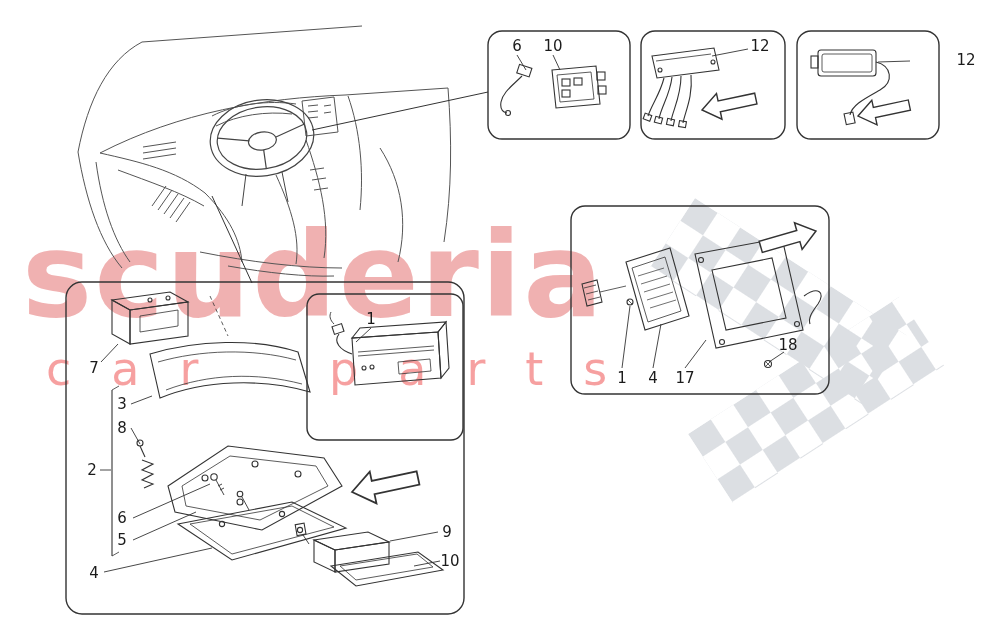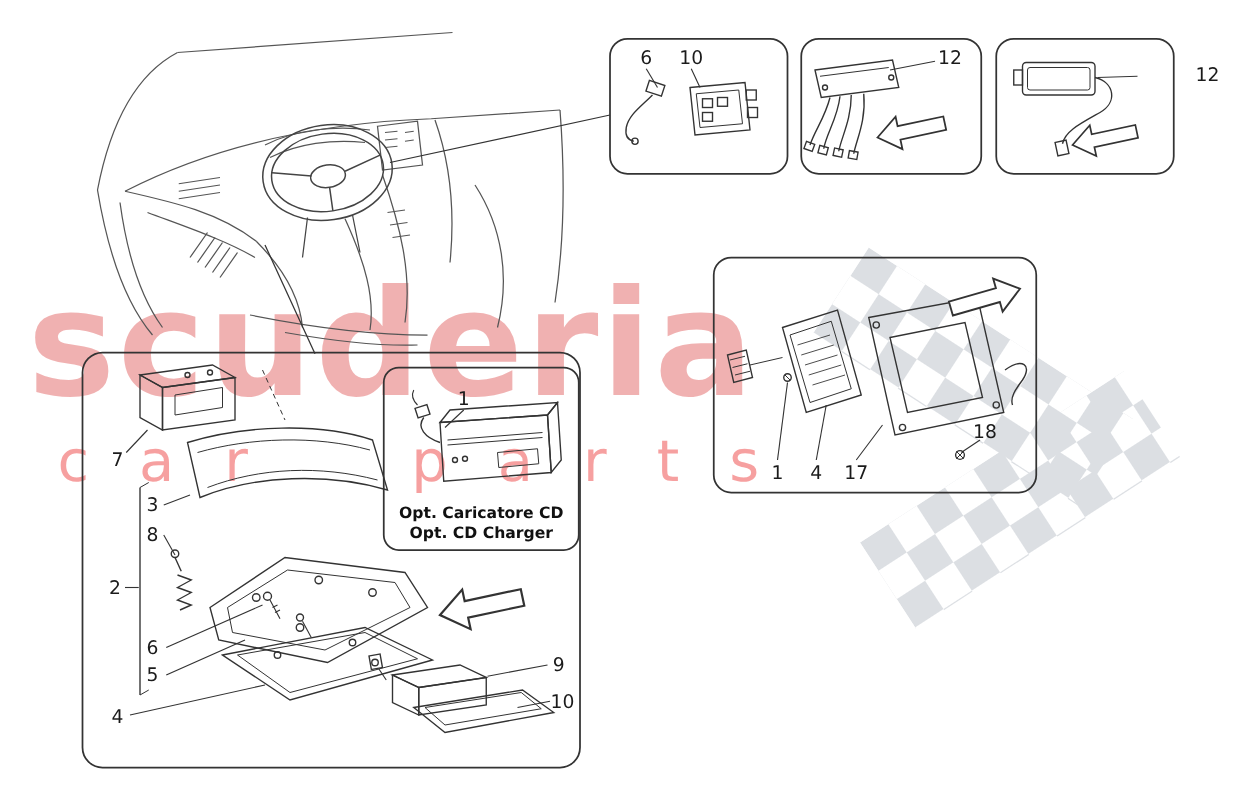--- a/index.html
+++ b/index.html
@@ -249,18 +249,14 @@
   <span class="plabel" style="left:450px;top:561px">10</span>
   <span class="plabel" style="left:760px;top:46px">12</span>
   <span class="plabel" style="left:966px;top:60px">12</span>
   <span class="plabel" style="left:553px;top:46px">10</span>
   <span class="plabel" style="left:517px;top:46px">6</span>
   <span class="plabel" style="left:653px;top:378px">4</span>
   <span class="plabel" style="left:622px;top:378px">1</span>
   <span class="plabel" style="left:685px;top:378px">17</span>
   <span class="plabel" style="left:788px;top:345px">18</span>
 
-  <div class="optnote">
-    <div>Opt. Caricatore CD</div>
-    <div>Opt. CD Charger</div>
-  </div>
 
 </div>
 
 </body></html>

